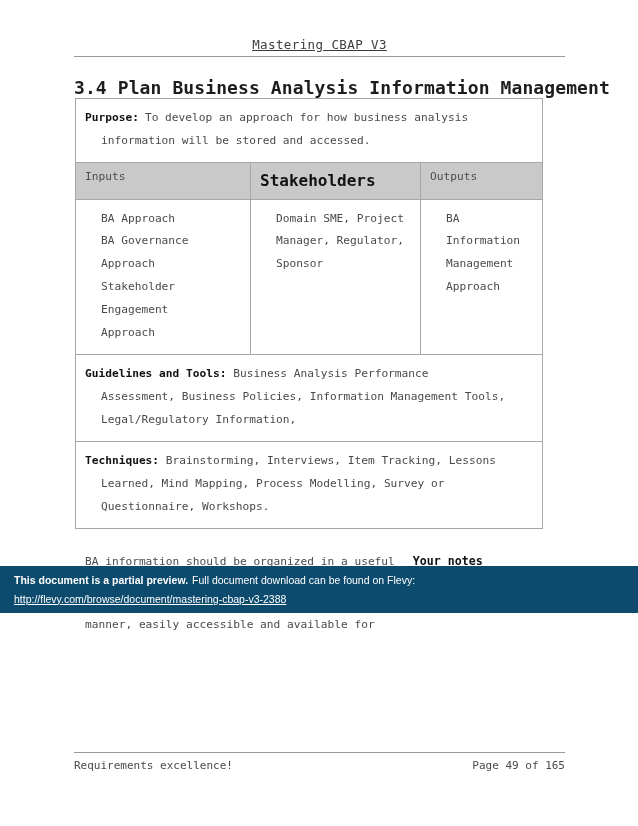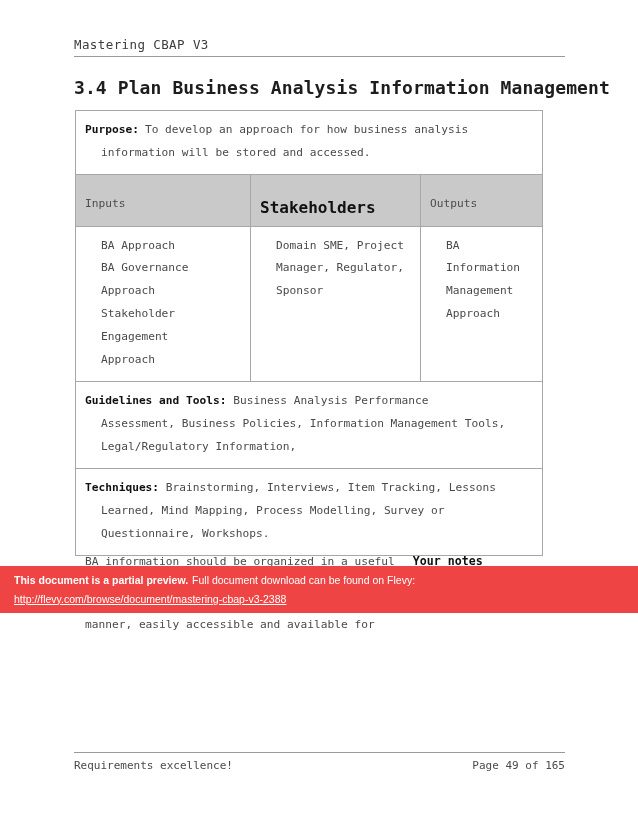--- a/index.html
+++ b/index.html
@@ -17,21 +17,22 @@
   }
 
   
   .page-header {
     position: absolute;
     left: 74px;
     top: 34px;
     width: 491px;
     border-bottom: 1px solid #9a9a9a;
     padding-bottom: 3px;
-    text-align: left;
+    text-align: center;
+    text-decoration: underline;
   }
   .page-header-title {
     font-family: "DejaVu Sans Mono", monospace;
     font-size: 12.5px;
     letter-spacing: 0.4px;
     color: #3c3c3c;
   }
 
   
   .section-heading {
@@ -42,21 +43,21 @@
     font-size: 18px;
     font-weight: bold;
     letter-spacing: 0.1px;
     color: #1d1d1d;
   }
 
   
   .info-table {
     position: absolute;
     left: 75px;
-    top: 110px;
+    top: 98px;
     width: 467px;
     border-collapse: collapse;
     table-layout: fixed;
     font-family: "DejaVu Sans Mono", monospace;
     font-size: 11.2px;
     color: #4a4a4a;
     border-radius: 30px;
   }
   .info-table td {
     border: 1px solid #a7a7a7;
@@ -67,21 +68,21 @@
   .col-inputs   { width: 175px; }
   .col-stake    { width: 170px; }
   .col-outputs  { width: 122px; }
 
   .lbl {
     font-weight: bold;
     color: #111111;
   }
   .hdr-row td {
     background: #c9c9c9;
-    padding-top: 20px;
+    padding-top: 5px;
     padding-bottom: 5px;
     line-height: 1.6;
   }
   .hdr-row td span { color: #4c4c4c; }
   .hdr-row td.bold-hdr span {
     font-weight: bold;
     color: #111111;
     font-size: 16px;
     margin-top: 28px;
   }
@@ -108,21 +109,21 @@
     font-size: 11.6px;
   }
 
   
   .preview-banner {
     position: absolute;
     left: 0;
     top: 566px;
     width: 638px;
     height: 47px;
-    background: #ef4444;
+    background: #0c4a6e;
     color: #ffffff;
     font-family: "Liberation Sans", sans-serif;
     box-sizing: border-box;
     padding: 7px 0 0 14px;
   }
   .banner-line1 { font-size: 10.5px; line-height: 1.5; }
   .banner-strong { font-weight: bold; }
   .banner-rest { margin-left: 4px; }
   .banner-url {
     display: inline-block;

